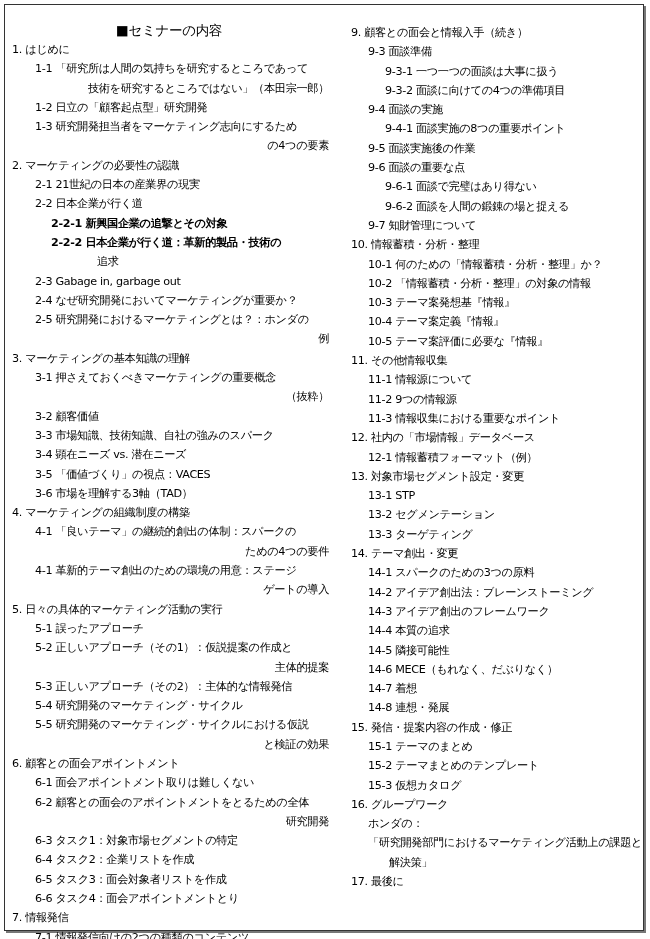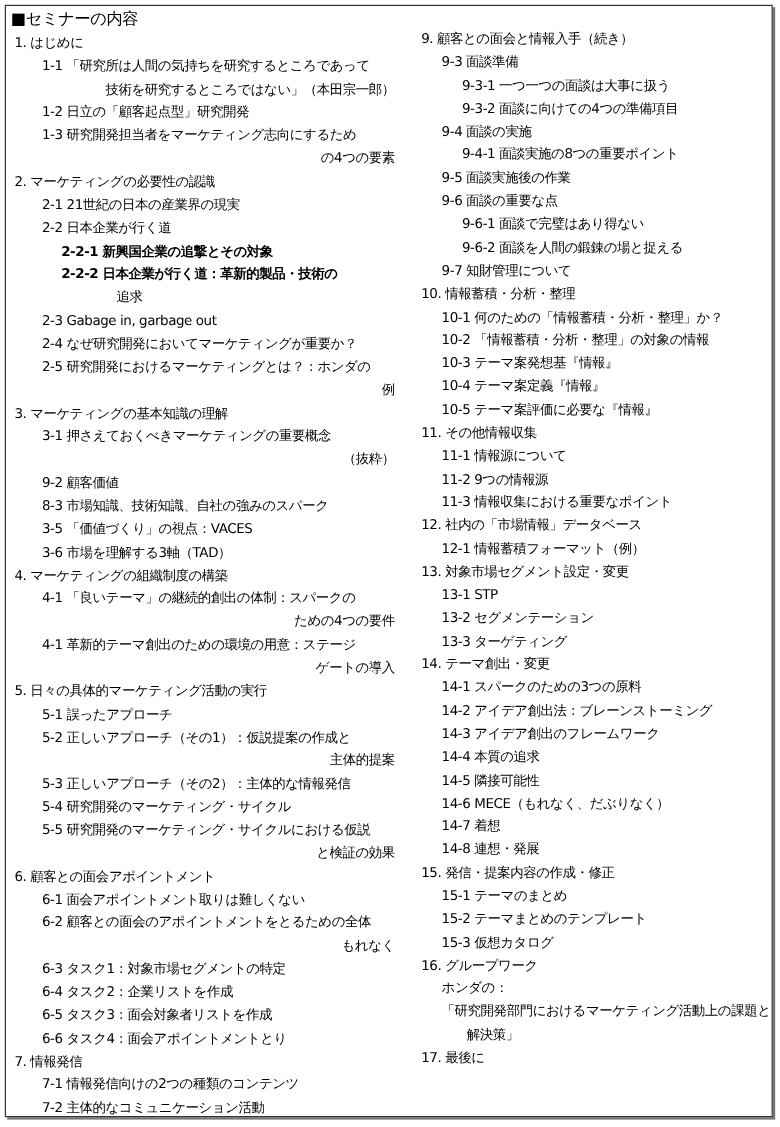--- a/index.html
+++ b/index.html
@@ -3,21 +3,21 @@
   <meta charset="utf-8">
   <style>
     html, body { margin: 0; padding: 0; background: #ffffff; }
     body { width: 650px; height: 939px; position: relative; overflow: hidden;
       font-family: "DejaVu Sans", "Liberation Sans", sans-serif; color: #000; }
     .frame { position: absolute; left: 4px; top: 4px; width: 638px; height: 925px;
       border: 1px solid #333; box-shadow: 2px 2px 0 #777; background: #fff; }
     .col { position: absolute; top: 0; }
     .col-left { left: 4px; width: 320px; }
     .col-right { left: 346px; width: 310px; }
-    .title { font-size: 13.5px; line-height: 20px; height: 20px; margin-top: 1px; white-space: nowrap; letter-spacing: -0.3px; }
+    .title { font-size: 13.5px; line-height: 20px; height: 20px; margin-top: 15px; white-space: nowrap; letter-spacing: -0.3px; text-align: center; }
     .ln { font-size: 11.2px; line-height: 19.3px; white-space: nowrap; letter-spacing: -0.35px; }
     .l1 { padding-left: 3px; }
     .l2 { padding-left: 26px; }
     .l2c { padding-left: 49px; text-align: right; }
     .l3 { padding-left: 42px; font-weight: bold; }
     .l3c { padding-left: 88px; }
     .r1 { padding-left: 0px; }
     .r2 { padding-left: 17px; }
     .r2c { padding-left: 38px; }
     .r3 { padding-left: 34px; }
@@ -42,41 +42,42 @@
         <div class="ln l3">2-2-1   新興国企業の追撃とその対象</div>
         <div class="ln l3">2-2-2   日本企業が行く道：革新的製品・技術の</div>
         <div class="ln l3c">追求</div>
         <div class="ln l2">2-3  Gabage in, garbage out</div>
         <div class="ln l2">2-4  なぜ研究開発においてマーケティングが重要か？</div>
         <div class="ln l2">2-5  研究開発におけるマーケティングとは？：ホンダの</div>
         <div class="ln l2c">例</div>
         <div class="ln l1">3. マーケティングの基本知識の理解</div>
         <div class="ln l2">3-1  押さえておくべきマーケティングの重要概念</div>
         <div class="ln l2c">（抜粋）</div>
-        <div class="ln l2">9-2  顧客価値</div>
-        <div class="ln l2">8-3  市場知識、技術知識、自社の強みのスパーク</div>
+        <div class="ln l2">3-2  顧客価値</div>
+        <div class="ln l2">3-3  市場知識、技術知識、自社の強みのスパーク</div>
+        <div class="ln l2">3-4  顕在ニーズ vs. 潜在ニーズ</div>
         <div class="ln l2">3-5 「価値づくり」の視点：VACES</div>
         <div class="ln l2">3-6  市場を理解する3軸（TAD）</div>
         <div class="ln l1">4. マーケティングの組織制度の構築</div>
         <div class="ln l2">4-1 「良いテーマ」の継続的創出の体制：スパークの</div>
         <div class="ln l2c">ための4つの要件</div>
         <div class="ln l2">4-1  革新的テーマ創出のための環境の用意：ステージ</div>
         <div class="ln l2c">ゲートの導入</div>
         <div class="ln l1">5. 日々の具体的マーケティング活動の実行</div>
         <div class="ln l2">5-1  誤ったアプローチ</div>
         <div class="ln l2">5-2  正しいアプローチ（その1）：仮説提案の作成と</div>
         <div class="ln l2c">主体的提案</div>
         <div class="ln l2">5-3  正しいアプローチ（その2）：主体的な情報発信</div>
         <div class="ln l2">5-4  研究開発のマーケティング・サイクル</div>
         <div class="ln l2">5-5  研究開発のマーケティング・サイクルにおける仮説</div>
         <div class="ln l2c">と検証の効果</div>
         <div class="ln l1">6. 顧客との面会アポイントメント</div>
         <div class="ln l2">6-1  面会アポイントメント取りは難しくない</div>
         <div class="ln l2">6-2  顧客との面会のアポイントメントをとるための全体</div>
-        <div class="ln l2c">もれなく</div>
+        <div class="ln l2c">研究開発</div>
         <div class="ln l2">6-3  タスク1：対象市場セグメントの特定</div>
         <div class="ln l2">6-4  タスク2：企業リストを作成</div>
         <div class="ln l2">6-5  タスク3：面会対象者リストを作成</div>
         <div class="ln l2">6-6  タスク4：面会アポイントメントとり</div>
         <div class="ln l1">7. 情報発信</div>
         <div class="ln l2">7-1  情報発信向けの2つの種類のコンテンツ</div>
         <div class="ln l2">7-2  主体的なコミュニケーション活動</div>
       </div>
   </div>
   <div class="col col-right">

